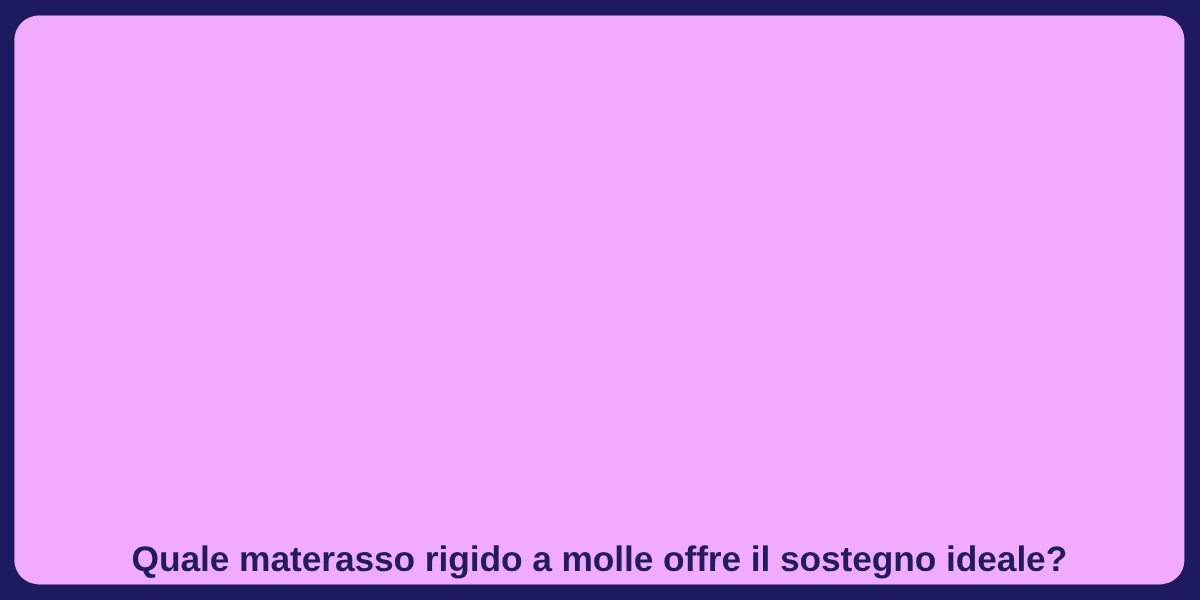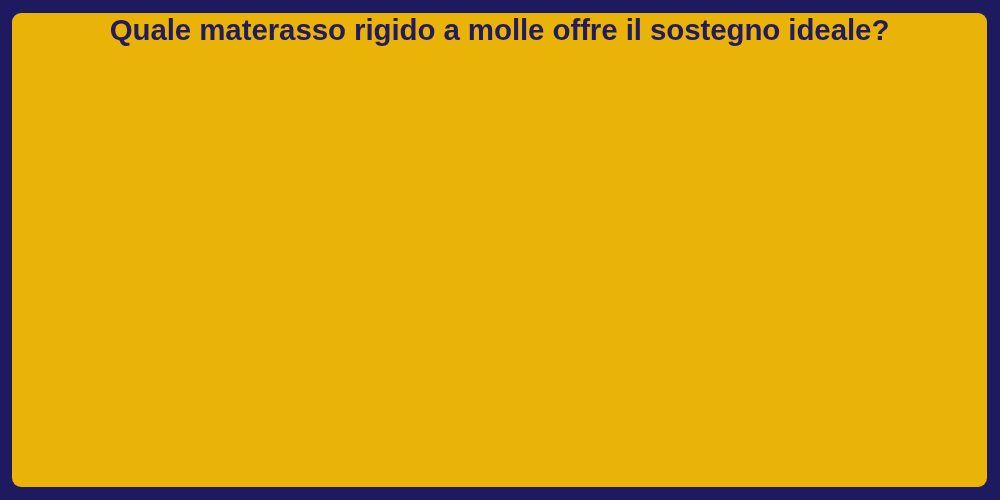--- a/index.html
+++ b/index.html
@@ -20,24 +20,24 @@
     width: 1000px;
     height: 500px;
     background: #1d1a60;
     padding: 13px 13px 13px 12px;
   }
 
   .banner-card {
     box-sizing: border-box;
     width: 100%;
     height: 100%;
-    background: #eab308;
-    border-radius: 9px;
+    background: #f0abfc;
+    border-radius: 20px;
     display: flex;
-    align-items: flex-start;
+    align-items: flex-end;
     justify-content: center;
   }
 
   .headline {
     margin: 0;
     padding: 0 40px;
     width: 100%;
     box-sizing: border-box;
     text-align: center;
     color: #231b60;

